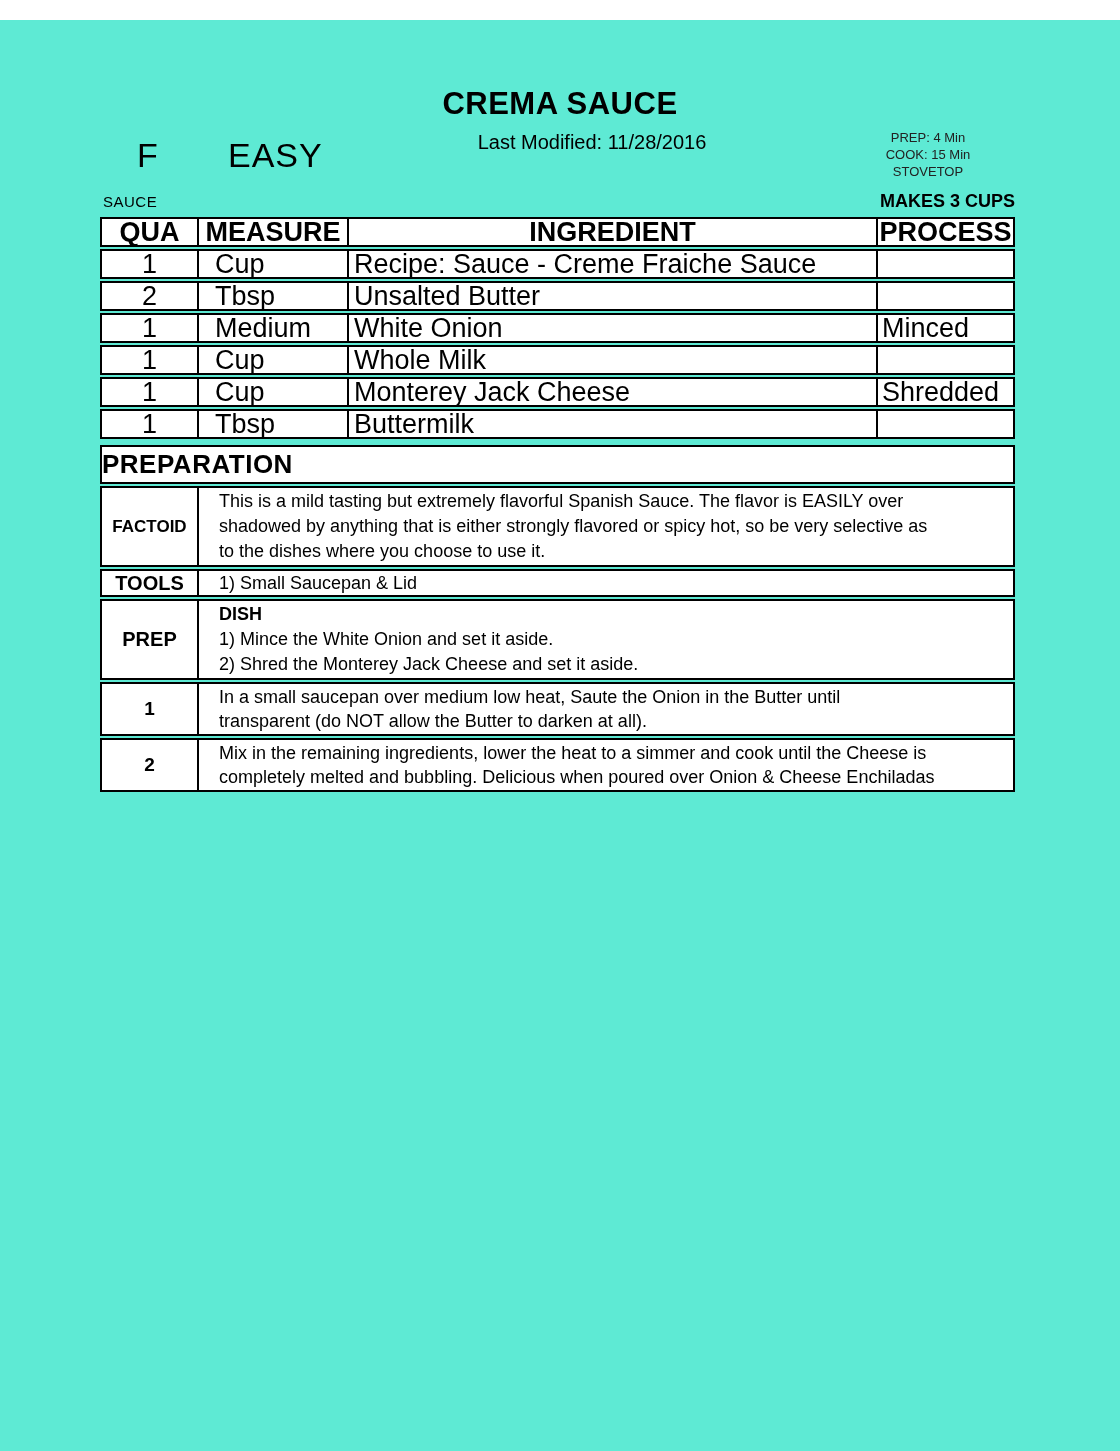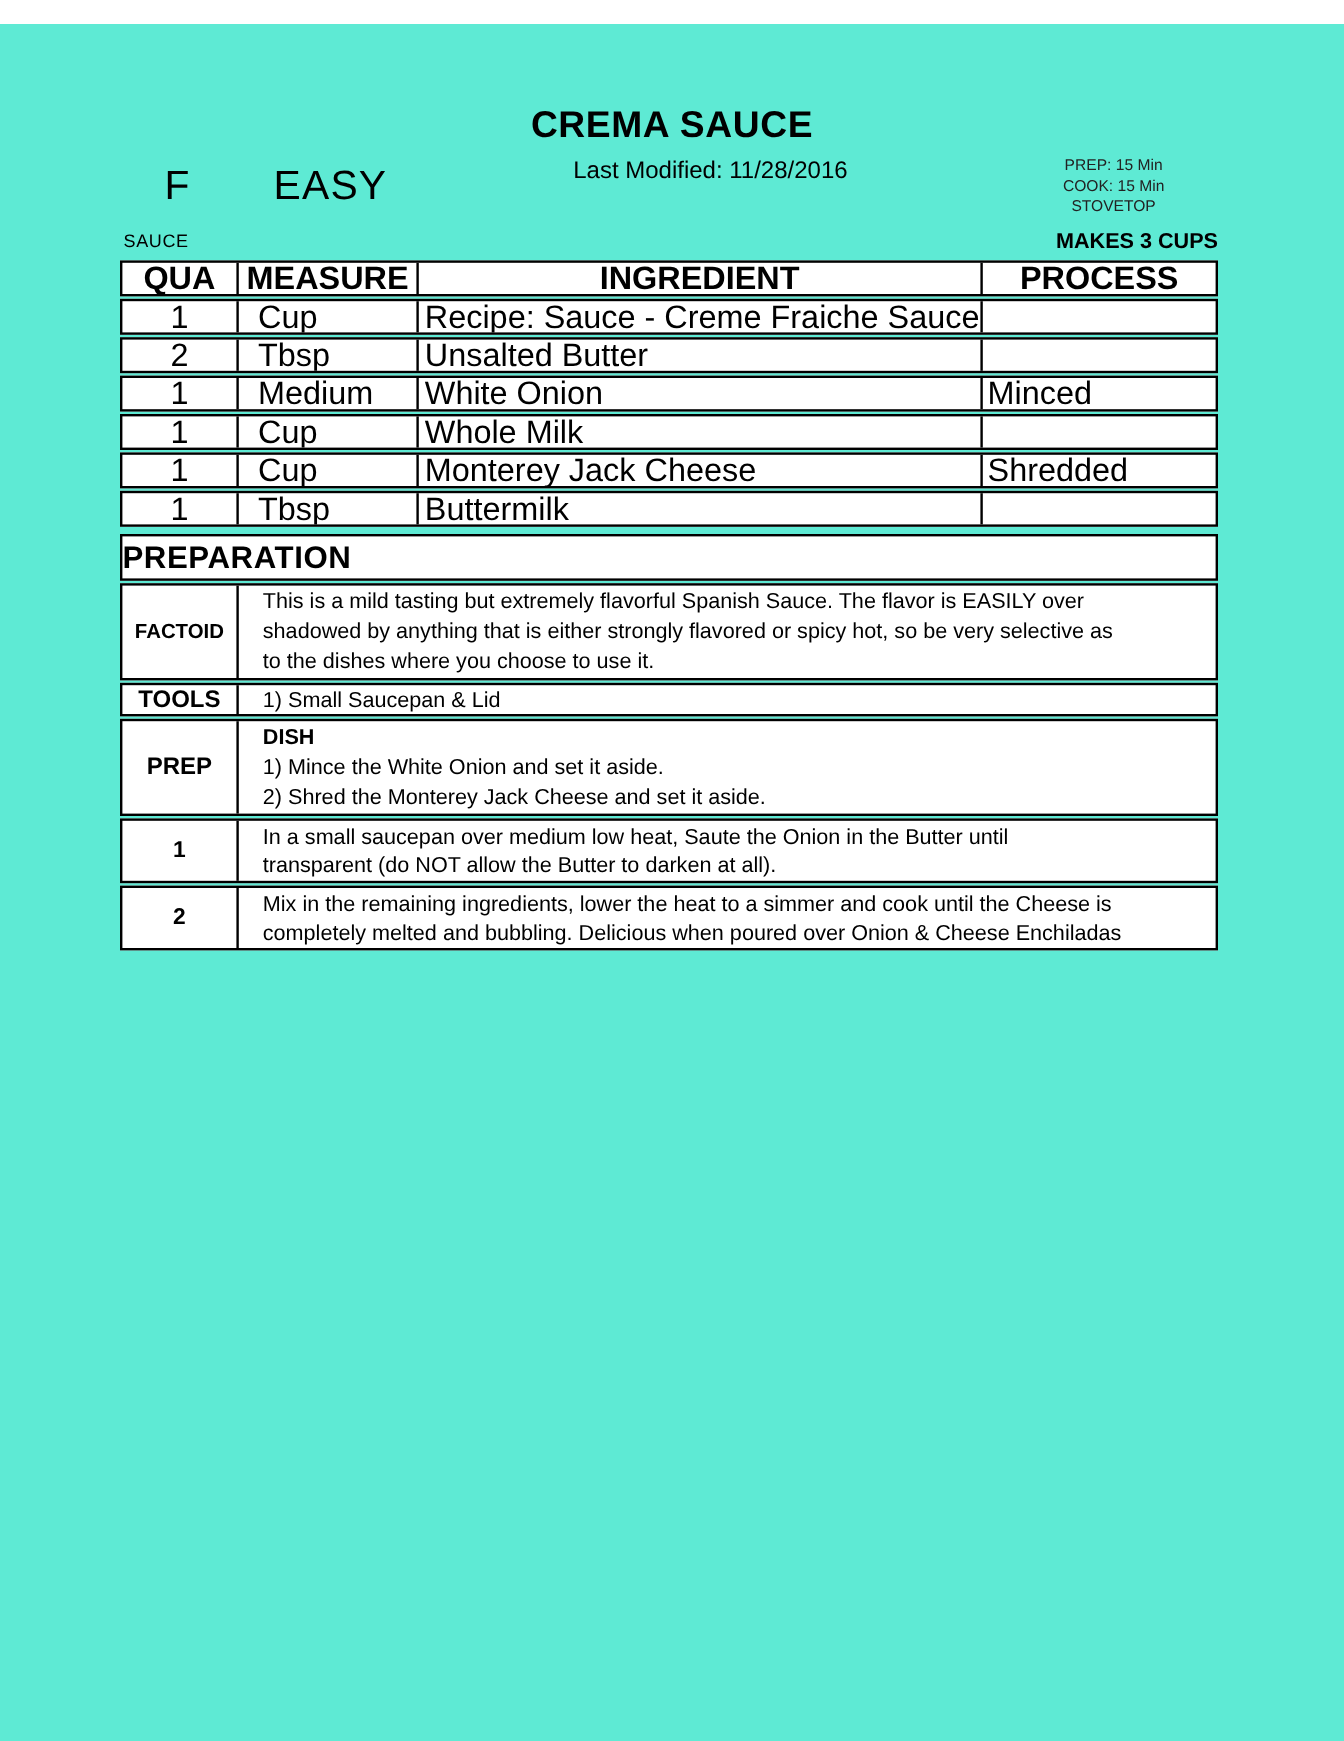--- a/index.html
+++ b/index.html
@@ -60,21 +60,21 @@
     border-left:2px solid #000;
     overflow:hidden; white-space:nowrap;
     display:flex; align-items:center;
   }
   .cell:first-child { border-left:none; }
 
   
   .irow { height:30px; font-size:27px; }
   .c-qua  { width:95px;  justify-content:center; }
   .c-mea  { width:150px; padding-left:16px; }
-  .c-ing  { width:470px; padding-left:5px; }
+  .c-ing  { width:529px; padding-left:5px; }
   .c-pro  { flex:1;      padding-left:4px; }
   .ihead .cell { justify-content:center; padding-left:0; font-weight:bold; }
 
   
   .ptable { margin-top:6px; }
   .phead {
     height:39px;
     align-items:center; justify-content:flex-start;
     font-size:26px; font-weight:bold; letter-spacing:0.5px;
   }
@@ -104,21 +104,21 @@
 <body>
 
 <div class="doc">
 
   <div class="title">CREMA SAUCE</div>
   <div class="lastmod">Last Modified: 11/28/2016</div>
   <div class="grade">F</div>
   <div class="difficulty">EASY</div>
 
   <div class="time-meta">
-    <div>PREP: 15 Min</div>
+    <div>PREP: 4 Min</div>
     <div>COOK: 15 Min</div>
     <div>STOVETOP</div>
   </div>
 
   <div class="category">SAUCE</div>
   <div class="yield">MAKES 3 CUPS</div>
 
   <div class="tables">
 
     <div>

